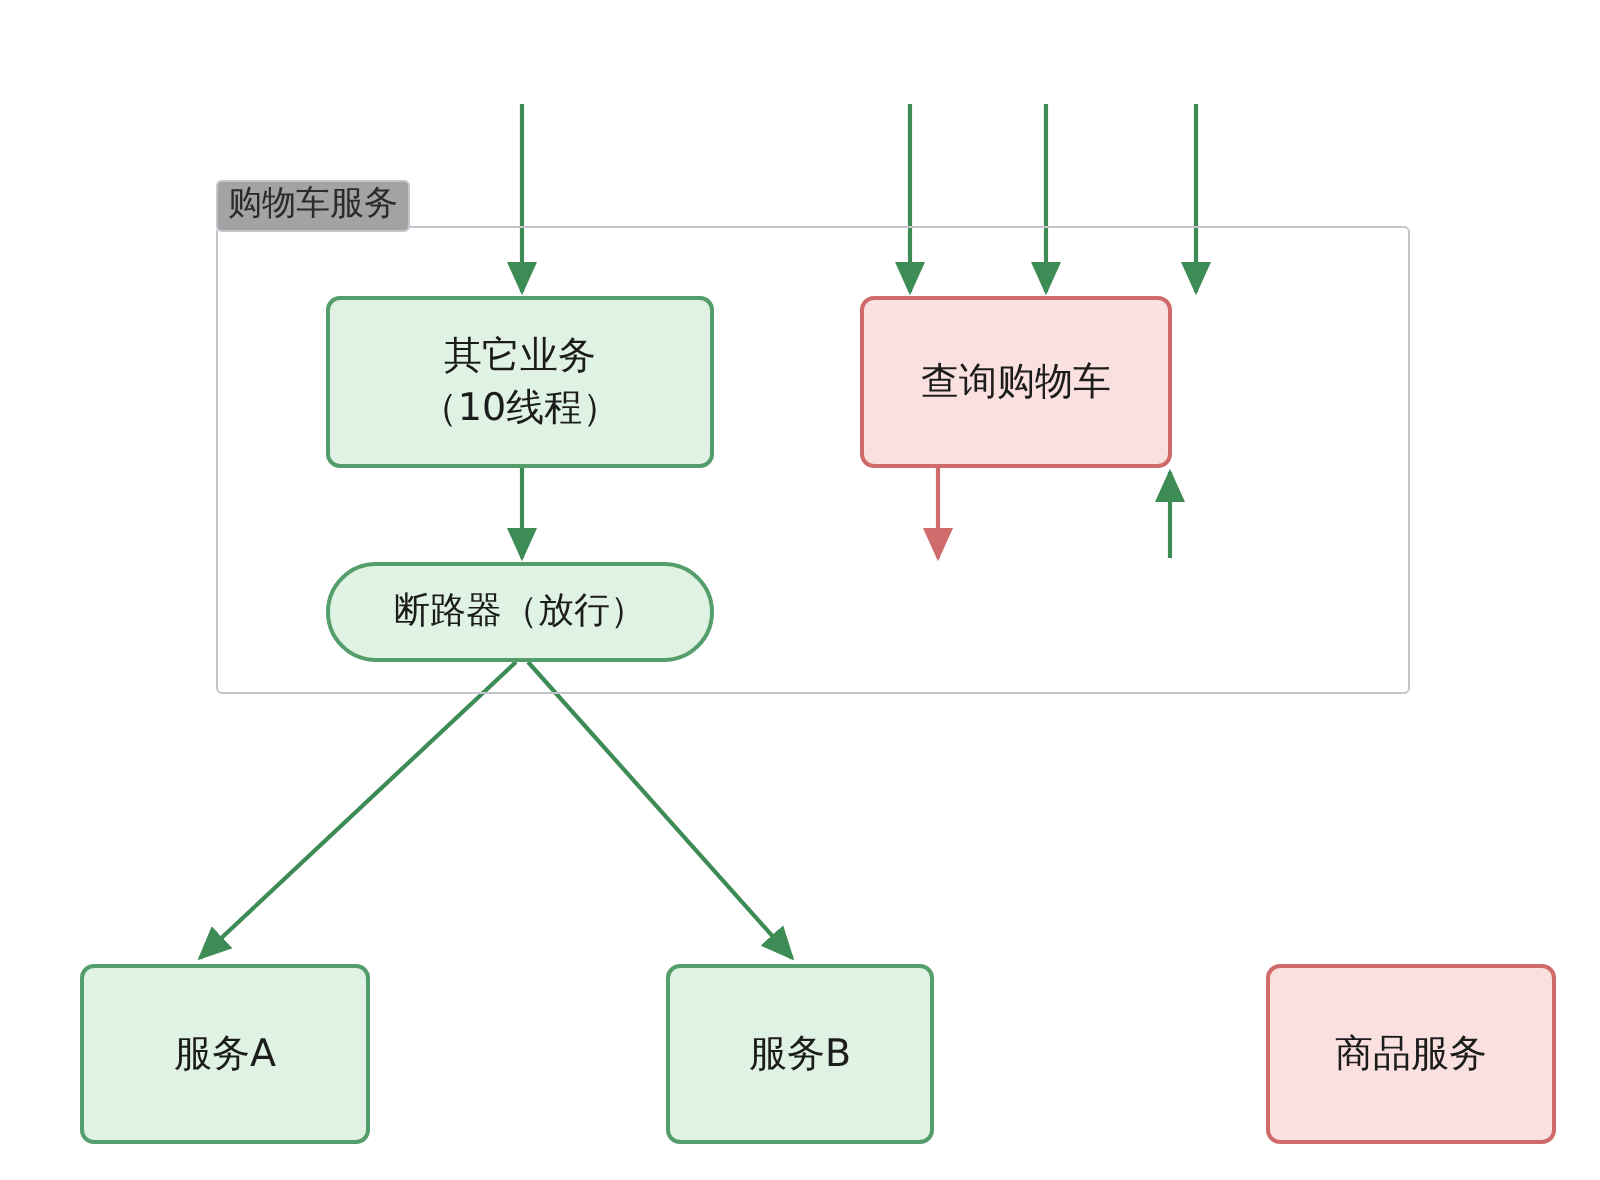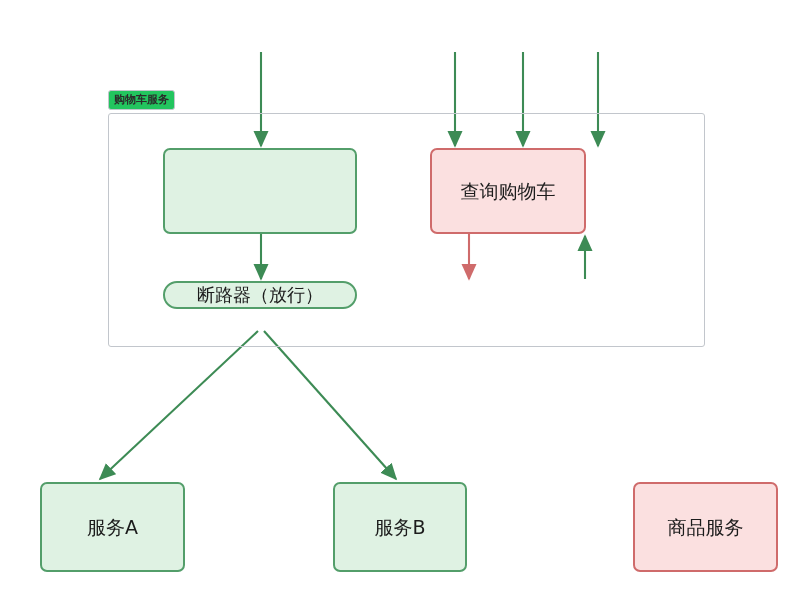--- a/index.html
+++ b/index.html
@@ -32,28 +32,28 @@
     position: absolute;
     border: 1.6px solid #c2c6cc;
     border-radius: 3px;
     background: transparent;
     box-sizing: border-box;
   }
   .group-label {
     position: absolute;
     border: 1.3px solid #c2c6cc;
     border-radius: 3px;
-    background: #22c55e;
+    background: #a3a3a3;
     box-sizing: border-box;
-    font-size: 11px;
+    font-size: 17px;
     color: #2b2b2b;
     line-height: 1;
     padding: 3px 5px 4px 5px;
     white-space: nowrap;
-    font-weight: 700;
+    font-weight: 400;
   }
   
   .node {
     position: absolute;
     box-sizing: border-box;
     display: flex;
     flex-direction: column;
     align-items: center;
     justify-content: center;
     text-align: center;
@@ -115,27 +115,29 @@
     <line x1="258" y1="331" x2="100" y2="479" stroke="#3d8b55" stroke-width="2.1" marker-end="url(#arw-green)"></line>
 
     <line x1="264" y1="331" x2="396" y2="479" stroke="#3d8b55" stroke-width="2.1" marker-end="url(#arw-green)"></line>
   </svg>
 
   <div class="group-box" style="left:108px; top:113px; width:597px; height:234px;"></div>
 
   <div class="group-label" style="left:108px; top:90px;">购物车服务</div>
 
   <div class="node rect green fs-19" style="left:163px; top:148px; width:194px; height:86px;">
+    <span class="line">其它业务</span>
+    <span class="line">（10线程）</span>
   </div>
 
   <div class="node rect red fs-19" style="left:430px; top:148px; width:156px; height:86px;gap:36px;">
     <span class="line">查询购物车</span>
   </div>
 
-  <div class="node oval green fs-18" style="left:163px; top:281px; width:194px; height:28px;">
+  <div class="node oval green fs-18" style="left:163px; top:281px; width:194px; height:50px;">
     <span class="line">断路器（放行）</span>
   </div>
 
 
   <div class="node rect green fs-19" style="left:40px; top:482px; width:145px; height:90px;">
     <span class="line">服务A</span>
   </div>
 
   <div class="node rect green fs-19" style="left:333px; top:482px; width:134px; height:90px;">
     <span class="line">服务B</span>

